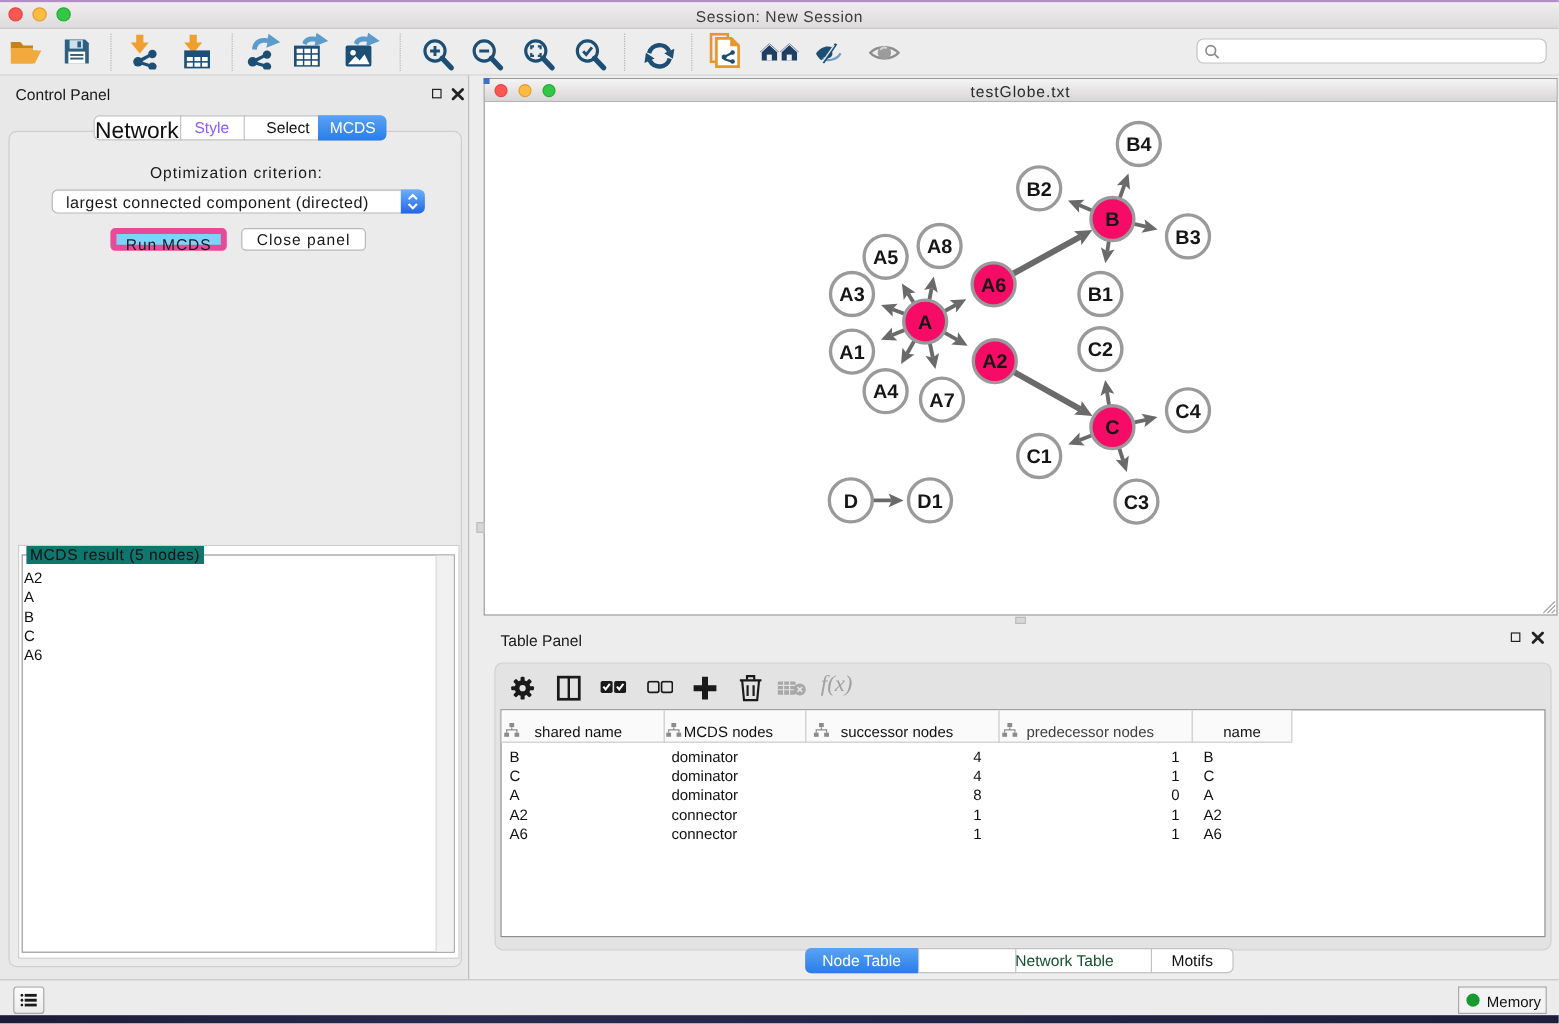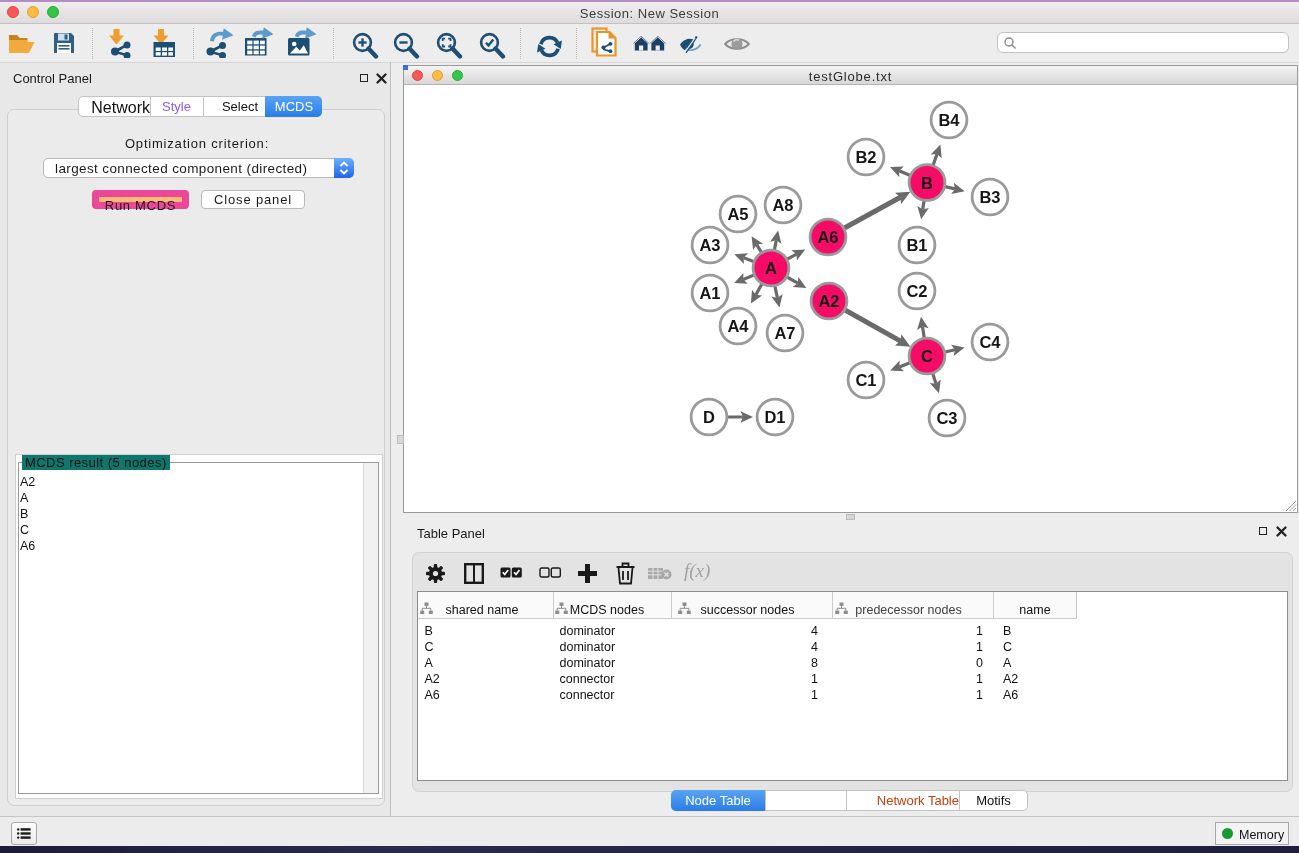--- a/index.html
+++ b/index.html
@@ -195,34 +195,34 @@
 <svg class="abs" style="left:376px;top:73px;" width="11" height="11" viewBox="0 0 11 11">
     <path d="M1.5 1.5 L9.5 9.5 M9.5 1.5 L1.5 9.5" stroke="#222" stroke-width="2.3" stroke-linecap="round"></path>
   </svg>
 
 <div class="abs" style="left:7px;top:109px;width:378px;height:697px;background:#ecebeb;border:1px solid #cfcece;border-radius:7px;"></div>
 
 <div class="abs" style="left:78px;top:96px;width:244px;height:21px;background:#fff;border:1px solid #c4c3c3;border-radius:5px;"></div>
 <div class="abs" style="left:150px;top:96px;width:1px;height:21px;background:#c4c3c3;"></div>
 <div class="abs" style="left:203px;top:96px;width:1px;height:21px;background:#c4c3c3;"></div>
 <div class="abs" style="left:265px;top:96px;width:57px;height:21px;background:linear-gradient(#59a3f4,#2a7de9);border-radius:0 5px 5px 0;"></div>
-<div class="abs" style="left:78px;top:99px;width:72px;text-align:right;font-size:16px;color:#111;">Network</div>
+<div class="abs" style="left:78px;top:99px;width:72px;text-align:center;font-size:19px;color:#111;">Network</div>
 <div class="abs" style="left:150px;top:99px;width:53px;text-align:center;font-size:13px;color:#8b5cf6;">Style</div>
 <div class="abs" style="left:203px;top:99px;width:74px;text-align:center;font-size:13px;color:#111;">Select</div>
 <div class="abs" style="left:265px;top:99px;width:58px;text-align:center;font-size:13px;color:#fff;">MCDS</div>
 
 <div class="abs" style="left:0px;top:136px;width:394px;text-align:center;font-size:13px;letter-spacing:0.8px;color:#1a1a1a;">Optimization criterion:</div>
 <div class="abs" style="left:43px;top:158px;width:311px;height:20px;background:#fff;border:1px solid #b9b8b8;border-radius:5px;"></div>
 <div class="abs" style="left:334px;top:158px;width:20px;height:20px;background:linear-gradient(#6cb0fb,#2165e8);border-radius:0 5px 5px 0;"></div>
 <svg class="abs" style="left:338px;top:161px;" width="12" height="14" viewBox="0 0 12 14">
     <path d="M2.5 5 L6 1.5 L9.5 5" fill="none" stroke="#fff" stroke-width="1.8"></path>
     <path d="M2.5 9 L6 12.5 L9.5 9" fill="none" stroke="#fff" stroke-width="1.8"></path>
   </svg>
 <div class="abs" style="left:55px;top:161px;font-size:13.5px;letter-spacing:0.38px;color:#1a1a1a;">largest connected component (directed)</div>
-<div class="abs" style="left:92px;top:190px;width:97px;height:19px;background:#fdba74;border:7px solid #ec4899;border-radius:4px;text-align:center;font-size:13px;color:#1a1a1a;line-height:18px;letter-spacing:0.7px;">Run MCDS</div>
+<div class="abs" style="left:92px;top:190px;width:97px;height:19px;background:#7dd3fc;border:5px solid #ec4899;border-radius:4px;text-align:center;font-size:13px;color:#1a1a1a;line-height:18px;letter-spacing:0.7px;">Run MCDS</div>
 <div class="abs" style="left:201px;top:190px;width:104px;height:19px;background:#fff;border:1px solid #b9b8b8;border-radius:4px;text-align:center;font-size:13px;color:#1a1a1a;line-height:18px;letter-spacing:0.85px;">Close panel</div>
 
 <div class="abs" style="left:15px;top:454px;width:368px;height:345px;background:#fff;border:1px solid #d0cfcf;"></div>
 
 <div class="abs" style="left:18px;top:462px;width:361px;height:332px;border:1px solid #9b9a9a;"></div>
 <div class="abs" style="left:22px;top:455px;background:#0f766e;padding:0 3px;font-size:13px;letter-spacing:0.45px;color:#111;">MCDS result (5 nodes)</div>
 
 <div class="abs" style="left:363px;top:463px;width:15px;height:330px;background:#f2f1f1;border-left:1px solid #dddcdc;"></div>
 <div class="abs" style="left:20px;top:474px;font-size:12.5px;color:#111;line-height:16px;">A2<br>A<br>B<br>C<br>A6</div>
 
@@ -448,21 +448,21 @@
 <div class="abs" style="left:883px;top:622.5px;width:100px;text-align:right;font-size:12.5px;line-height:16.2px;color:#111;">1<br>1<br>0<br>1<br>1</div>
 <div class="abs" style="left:1003px;top:622.5px;font-size:12.5px;line-height:16.2px;color:#111;">B<br>C<br>A<br>A2<br>A6</div>
 
 <div class="abs" style="left:671px;top:790px;width:357px;height:21px;background:#fff;border:1px solid #c4c3c3;border-radius:5px;"></div>
 <div class="abs" style="left:671px;top:790px;width:94px;height:21px;background:linear-gradient(#59a3f4,#2a7de9);border-radius:5px 0 0 5px;"></div>
 <div class="abs" style="left:765px;top:790px;width:1px;height:21px;background:#c4c3c3;"></div>
 <div class="abs" style="left:846px;top:790px;width:1px;height:21px;background:#c4c3c3;"></div>
 <div class="abs" style="left:959px;top:790px;width:1px;height:21px;background:#c4c3c3;"></div>
 <div class="abs" style="left:671px;top:793px;width:94px;text-align:center;font-size:13px;color:#fff;">Node Table</div>
 <div class="abs" style="left:765px;top:793px;width:81px;text-align:center;font-size:13px;color:#111;margin-top:30px;">Edge Table</div>
-<div class="abs" style="left:846px;top:793px;width:113px;text-align:right;font-size:13px;color:#c2410c;">Network Table</div>
+<div class="abs" style="left:846px;top:793px;width:113px;text-align:left;font-size:13px;color:#14532d;">Network Table</div>
 <div class="abs" style="left:959px;top:793px;width:69px;text-align:center;font-size:13px;color:#111;">Motifs</div>
 
 <div class="abs" style="left:0;top:816px;width:1299px;height:30px;background:#ececec;border-top:1px solid #c6c5c5;"></div>
 <div class="abs" style="left:11px;top:822px;width:26px;height:23px;background:linear-gradient(#fcfcfc,#eceaea);border:1px solid #a9a8a8;border-radius:3px;"></div>
 <svg class="abs" style="left:17px;top:828px;" width="14" height="11" viewBox="0 0 14 11">
     <g fill="#1a1a1a">
       <circle cx="1.2" cy="1.4" r="1.2"></circle>
       <circle cx="1.2" cy="5.5" r="1.2"></circle>
       <circle cx="1.2" cy="9.6" r="1.2"></circle>
       <rect x="3.6" y="0.2" width="10" height="2.4"></rect>

